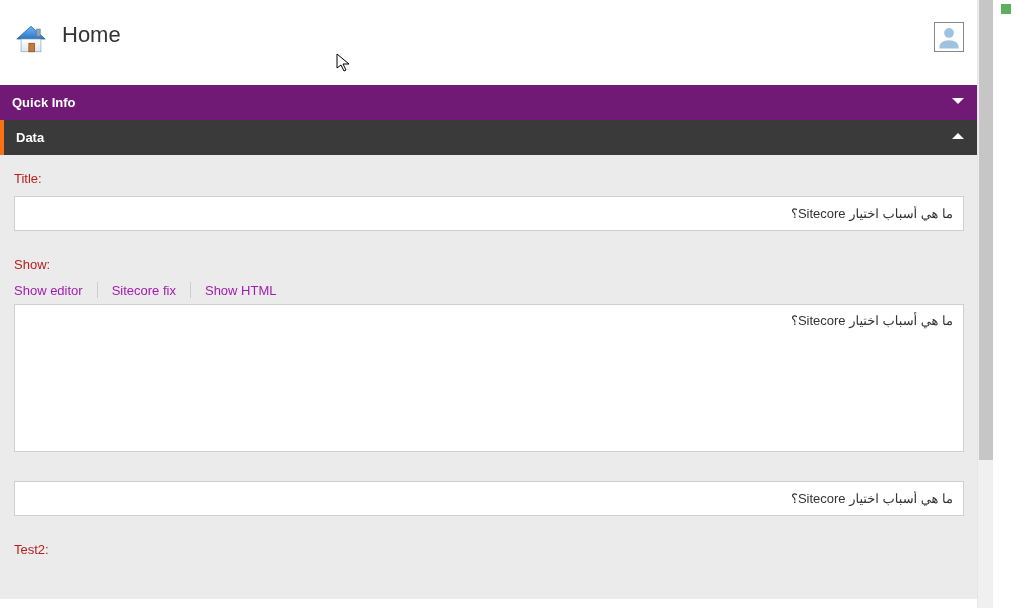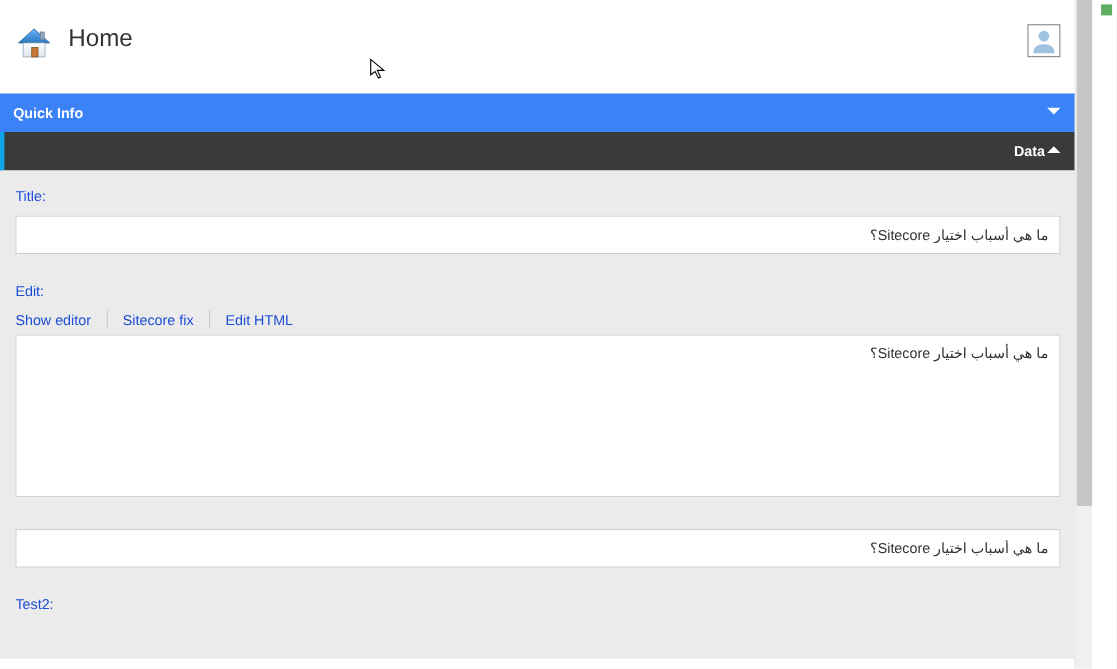--- a/index.html
+++ b/index.html
@@ -50,37 +50,36 @@
       display: flex;
       align-items: center;
       justify-content: space-between;
       padding: 8px 12px;
       color: #fff;
       font-weight: 600;
       font-size: 13px;
       cursor: pointer;
     }
     .section-quick-info {
-      background: #3b82f6;
+      background: #701a75;
     }
     .section-data {
       background: #3a3a3a;
-      border-left: 4px solid #0ea5e9;
-      justify-content: flex-end;
+      border-left: 4px solid #f97316;
     }
     .chevron {
       fill: #fff;
     }
     .content-area {
       background: #ebebeb;
       padding: 16px 14px;
     }
     .field-label {
       font-size: 13px;
-      color: #1d4ed8;
+      color: #b91c1c;
       margin-bottom: 10px;
       display: block;
     }
     .text-input {
       width: 100%;
       border: 1px solid #cfcfcf;
       background: #fff;
       padding: 9px 10px;
       font-size: 13px;
       color: #333;
@@ -91,21 +90,21 @@
     .field-group {
       margin-bottom: 26px;
     }
     .rte-toolbar {
       display: flex;
       align-items: center;
       margin-bottom: 6px;
       gap: 0;
     }
     .rte-link {
-      color: #1d4ed8;
+      color: #a21caf;
       font-size: 13px;
       cursor: pointer;
       padding: 0 14px;
       line-height: 1;
     }
     .rte-link:first-child { padding-left: 0; }
     .rte-divider {
       width: 1px;
       height: 16px;
       background: #cccccc;
@@ -216,27 +215,27 @@
   </div>
 
   <div class="content-area">
 
     <div class="field-group">
       <label class="field-label">Title:</label>
       <input type="text" class="text-input" value="ما هي أسباب اختيار Sitecore؟" style="">
     </div>
 
     <div class="field-group">
-      <label class="field-label">Edit:</label>
+      <label class="field-label">Show:</label>
       <div class="rte-toolbar">
         <span class="rte-link">Show editor</span>
         <span class="rte-divider"></span>
         <span class="rte-link">Sitecore fix</span>
         <span class="rte-divider"></span>
-        <span class="rte-link">Edit HTML</span>
+        <span class="rte-link">Show HTML</span>
       </div>
       <textarea class="rte-area" style="">ما هي أسباب اختيار Sitecore؟</textarea>
     </div>
 
     <div class="field-group">
       <input type="text" class="text-input" value="ما هي أسباب اختيار Sitecore؟" style="">
     </div>
 
     <div class="field-group">
       <label class="field-label">Test2:</label>

